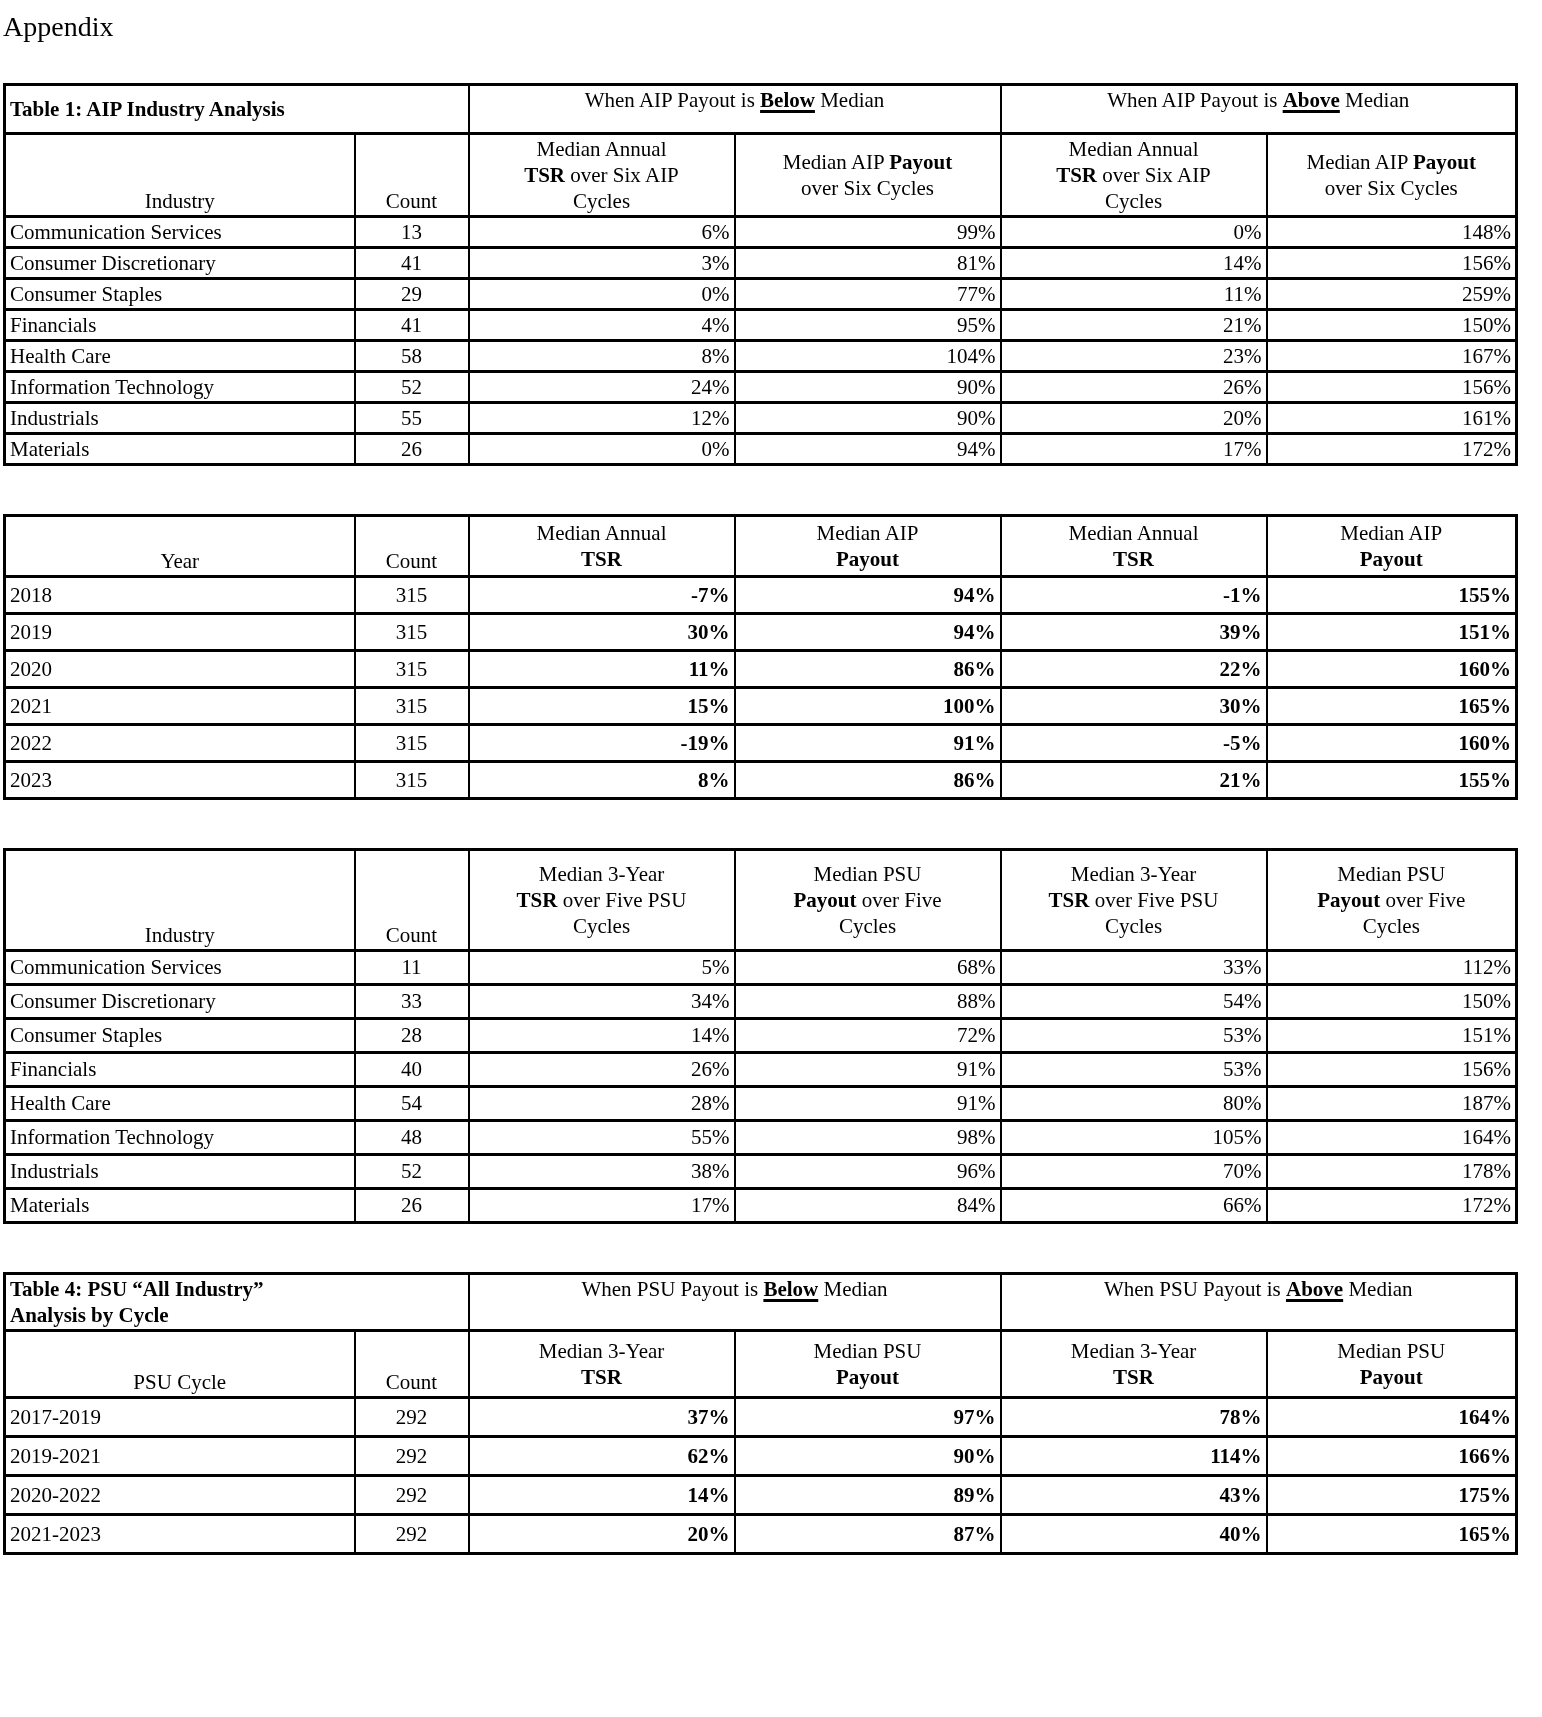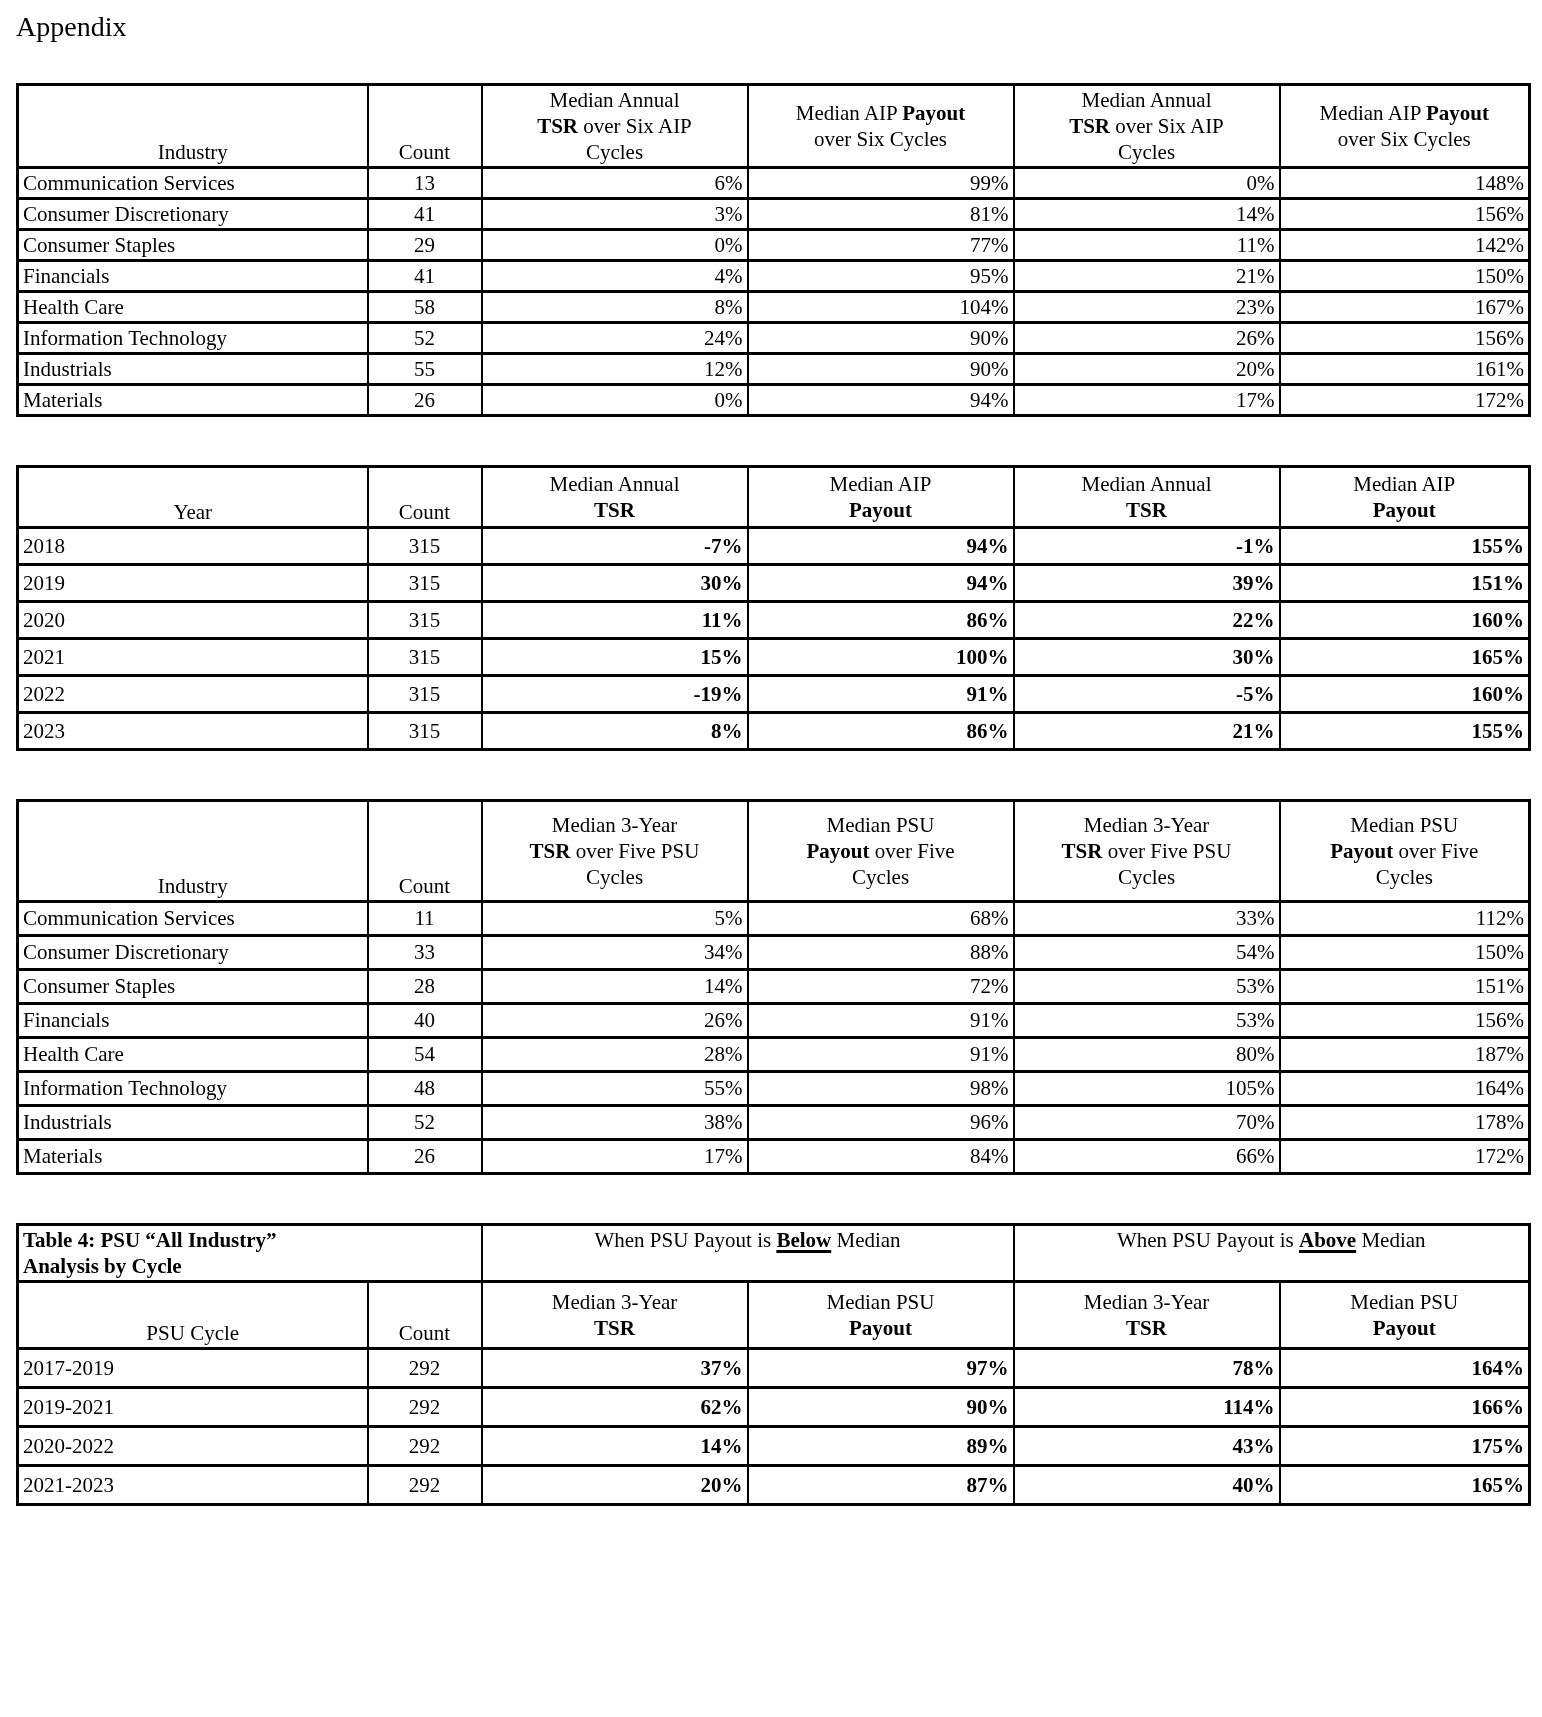--- a/index.html
+++ b/index.html
@@ -5,21 +5,21 @@
   html, body {
     margin: 0;
     padding: 0;
     background: #ffffff;
     color: #000000;
     font-family: "Liberation Serif", "DejaVu Serif", serif;
   }
   .page {
     width: 1542px;
     box-sizing: border-box;
-    padding: 12px 16px 20px 16px;
+    padding: 12px 16px 20px 3px;
   }
   .appendix-title {
     font-size: 28px;
     font-weight: normal;
     margin: 0 0 40px 0;
     line-height: 1.1;
   }
   table.data-table {
     border-collapse: collapse;
     table-layout: fixed;
@@ -120,20 +120,25 @@
       <table class="data-table t1">
         <colgroup>
           <col class="c-label">
           <col class="c-count">
           <col class="c-v1">
           <col class="c-v2">
           <col class="c-v3">
           <col class="c-v4">
         </colgroup>
         <tbody>
+          <tr class="title-row">
+            <td colspan="2" class="cell-title"><b>Table 1: AIP Industry Analysis</b></td>
+            <td colspan="2" class="cell-section"><span>When AIP Payout is </span><b class="u">Below</b><span> Median</span></td>
+            <td colspan="2" class="cell-section"><span>When AIP Payout is </span><b class="u">Above</b><span> Median</span></td>
+          </tr>
           <tr class="head-row">
             <td class="cell-label-head">Industry</td>
             <td class="cell-count-head">Count</td>
             <td class="cell-metric-head"><span>Median Annual</span><br><b>TSR</b><span> over Six AIP</span><br><span>Cycles</span></td>
             <td class="cell-metric-head"><span>Median AIP </span><b>Payout</b><br><span>over Six Cycles</span></td>
             <td class="cell-metric-head"><span>Median Annual</span><br><b>TSR</b><span> over Six AIP</span><br><span>Cycles</span></td>
             <td class="cell-metric-head"><span>Median AIP </span><b>Payout</b><br><span>over Six Cycles</span></td>
           </tr>
           <tr class="data-row">
             <td class="cell-label">Communication Services</td>
@@ -150,21 +155,21 @@
             <td class="cell-value">81%</td>
             <td class="cell-value">14%</td>
             <td class="cell-value">156%</td>
           </tr>
           <tr class="data-row">
             <td class="cell-label">Consumer Staples</td>
             <td class="cell-count">29</td>
             <td class="cell-value">0%</td>
             <td class="cell-value">77%</td>
             <td class="cell-value">11%</td>
-            <td class="cell-value">142%</td>
+            <td class="cell-value">259%</td>
           </tr>
           <tr class="data-row">
             <td class="cell-label">Financials</td>
             <td class="cell-count">41</td>
             <td class="cell-value">4%</td>
             <td class="cell-value">95%</td>
             <td class="cell-value">21%</td>
             <td class="cell-value">150%</td>
           </tr>
           <tr class="data-row">

